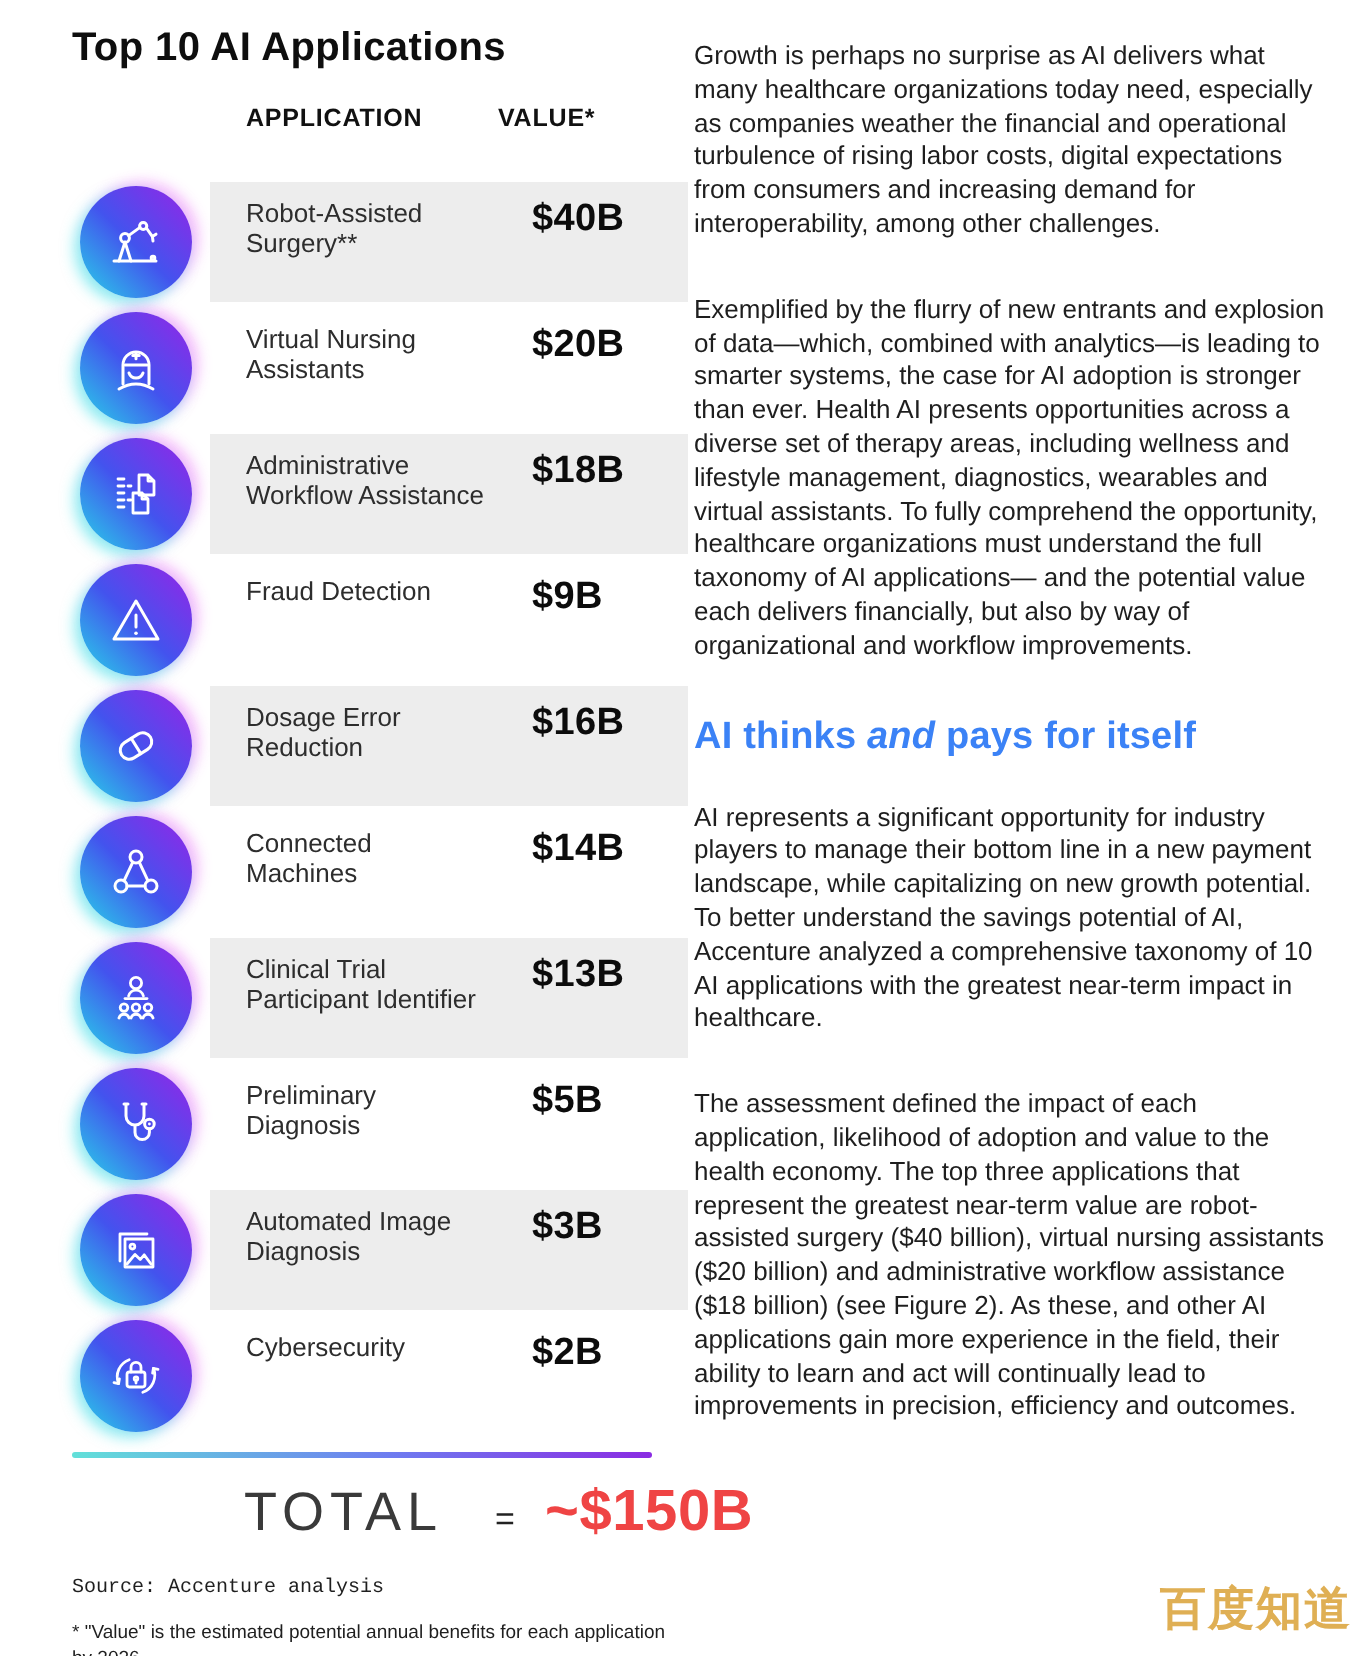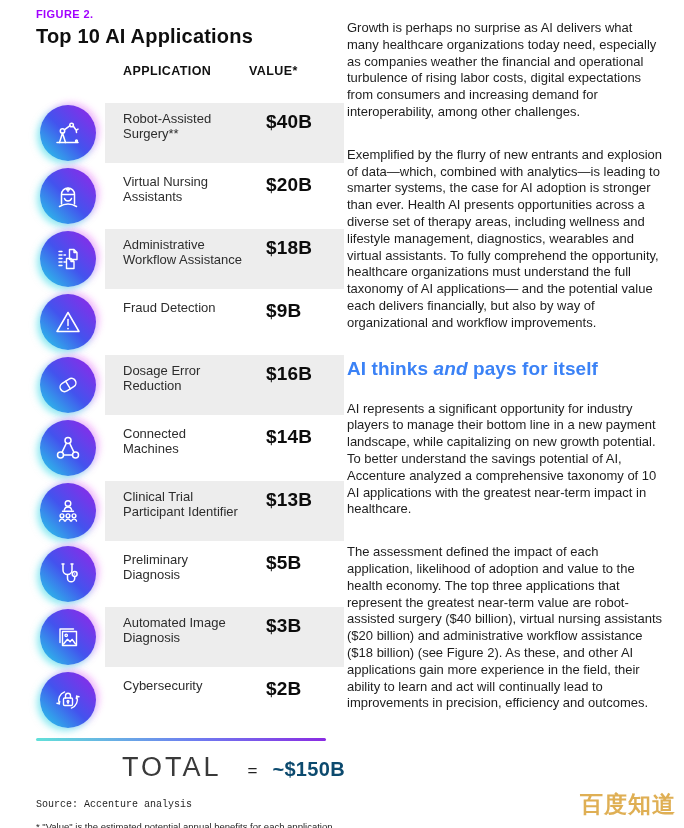--- a/index.html
+++ b/index.html
@@ -23,36 +23,35 @@
   .icon-circle svg{display:block;}
   .row-box{flex:1;display:flex;align-items:flex-start;padding:8px 10px 8px 18px;min-height:44px;}
   .row-box.gray{background:#ededed;}
   .app-name{width:122px;font-size:13px;font-weight:400;color:#2d2d2d;line-height:1.2;}
   .app-value{margin-left:21px;font-size:19px;font-weight:700;color:#0c0c0c;letter-spacing:.2px;}
   .divider{height:3px;width:290px;margin-top:7px;border-radius:2px;
     background:linear-gradient(to right,#62e0d9,#6e7cf0 55%,#8a2be2);}
   .total-row{display:flex;align-items:baseline;margin:11px 0 0 86px;}
   .total-label{font-size:27px;font-weight:300;color:#3a3a3a;letter-spacing:3px;}
   .total-eq{font-size:17px;color:#222;margin-left:26px;}
-  .total-value{font-size:20px;font-weight:700;color:#0c4a6e;margin-left:15px;letter-spacing:.3px;}
+  .total-value{font-size:29px;font-weight:700;color:#ef4444;margin-left:15px;letter-spacing:.3px;}
   .source{font-size:10px;color:#1f1f1f;margin-top:16px;font-family:Liberation Mono, monospace;}
   .footnotes{margin-top:11px;}
   .footnote{font-size:9.5px;color:#1f1f1f;line-height:1.35;}
   .article-col{position:absolute;left:347px;top:20px;width:320px;}
   .article-col p{font-size:13px;line-height:16.8px;color:#1e1e1e;margin:0 0 26px 0;}
   .article-h2{font-size:19px;font-weight:700;color:#3b82f6;margin:4px 0 21px 0;letter-spacing:.1px;}
   .article-h2 em{font-style:italic;}
   .watermark{position:absolute;right:8px;bottom:8px;font-size:23px;font-weight:700;
     color:#dba43d;opacity:.88;letter-spacing:1px;}
 </style>
 </head>
 <body>
 
 <div class="figure-col">
-  <div class="figure-label">FIGURE 2.</div>
   <h1 class="figure-title">Top 10 AI Applications</h1>
 
   <div class="table-header">
     <span class="col-app">APPLICATION</span>
     <span class="col-val">VALUE*</span>
   </div>
 
   <div class="rows">
 
     <div class="row">

